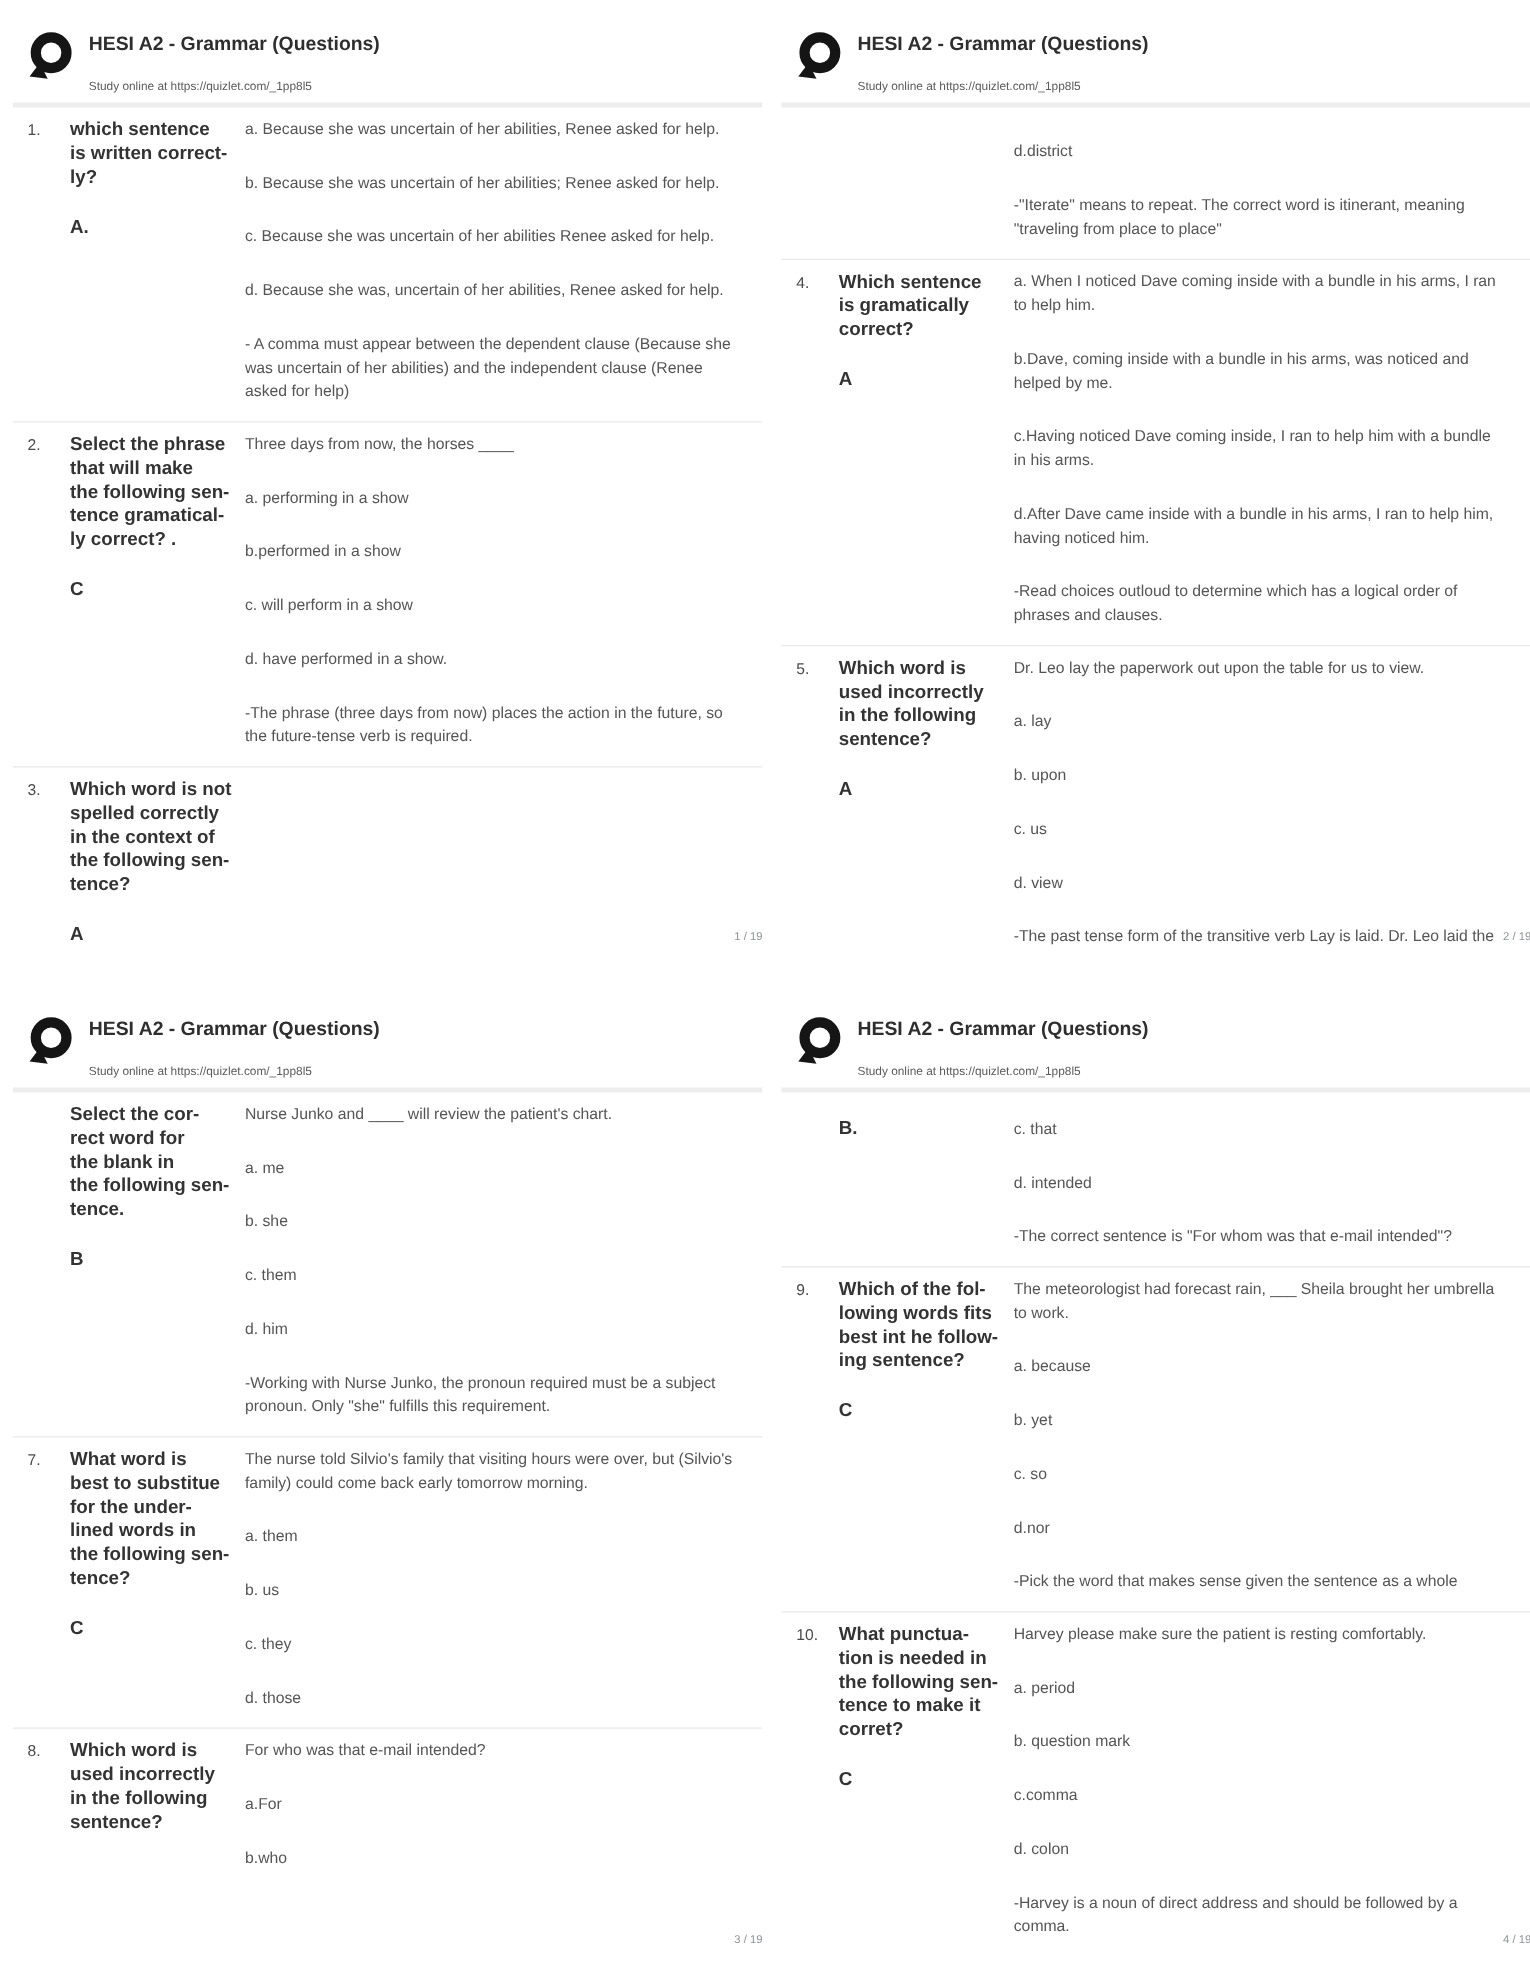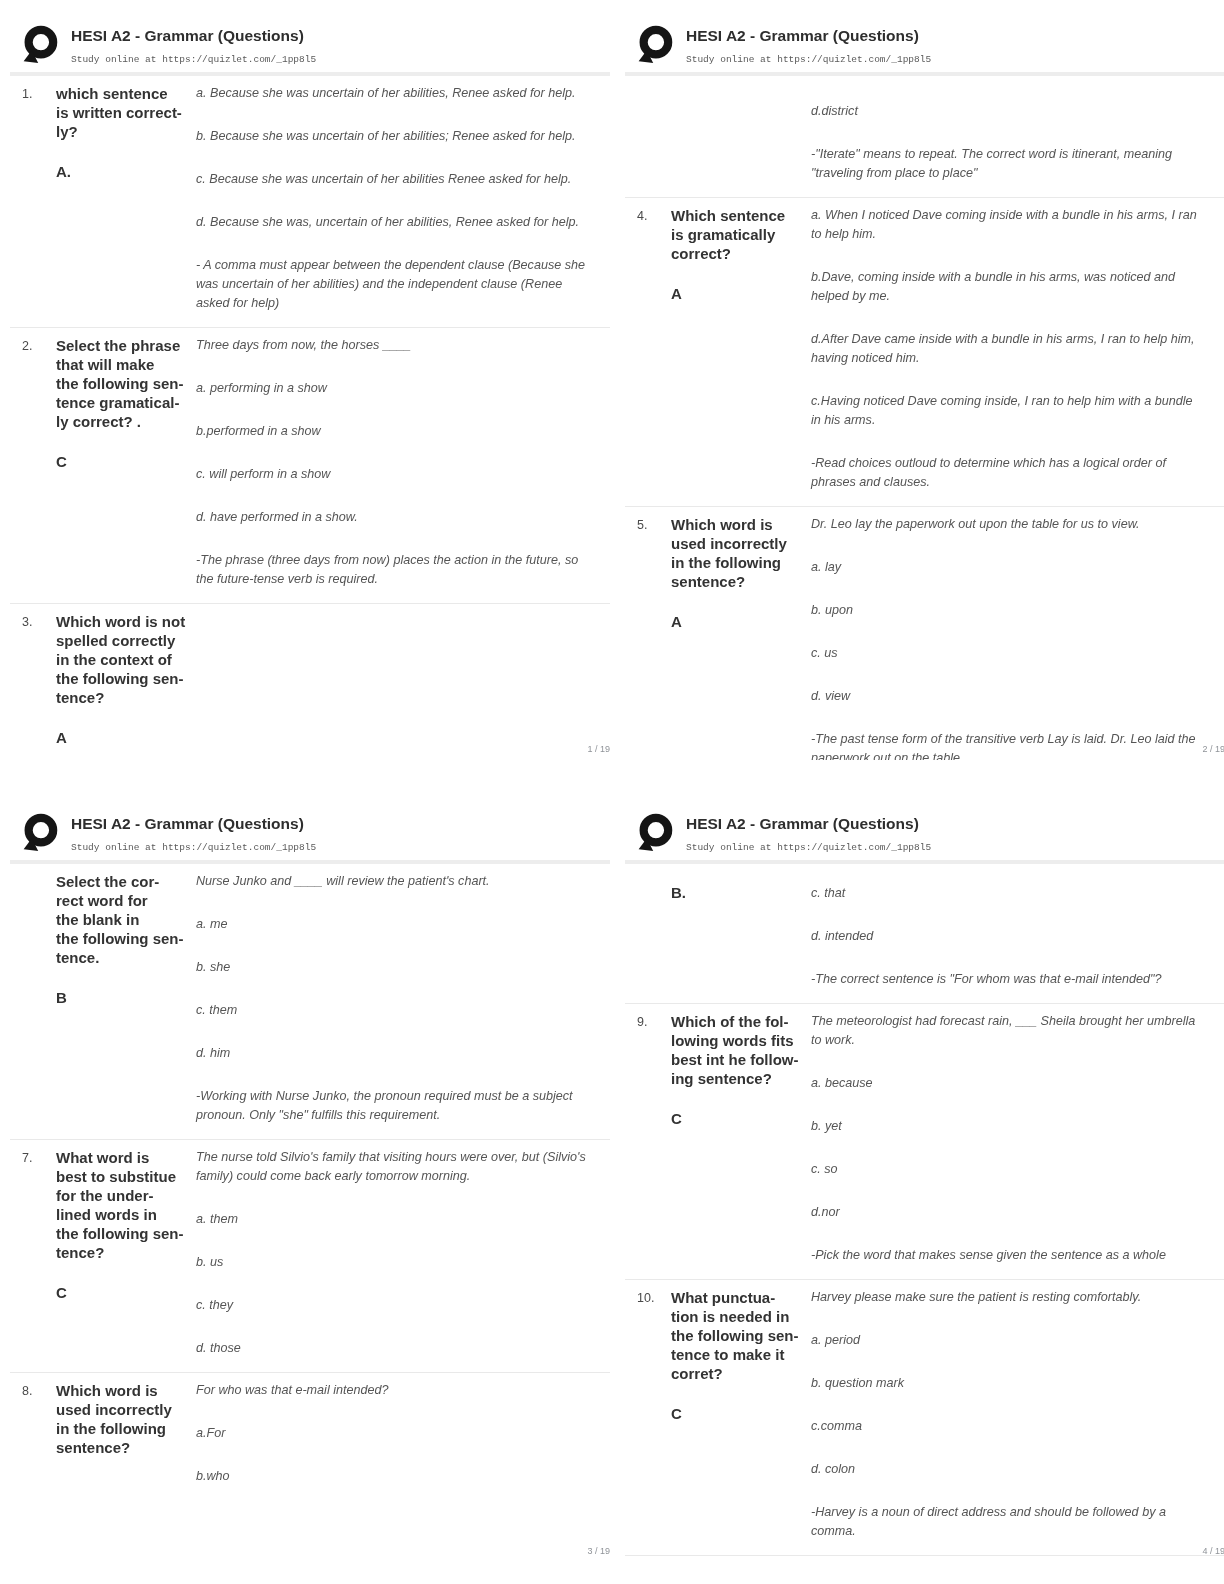--- a/index.html
+++ b/index.html
@@ -7,28 +7,28 @@
   .sheet{position:relative;width:1224px;height:1584px;background:#fff;overflow:hidden;}
   .page{position:absolute;width:600px;overflow:hidden;background:#fff;}
   #p1{left:10px;top:18px;height:742px;}
   #p2{left:625px;top:18px;height:742px;}
   #p3{left:10px;top:806px;height:756px;}
   #p4{left:625px;top:806px;height:756px;}
   .hdr{display:flex;align-items:flex-start;gap:11px;padding:6px 0 7px 10px;border-bottom:4px solid #ededed;}
   .logo{width:40px;height:40px;flex:0 0 auto;}
   .logo svg{width:40px;height:40px;display:block;}
   .ttl{font-weight:bold;font-size:15.5px;color:#2e2e2e;padding-top:3px;}
-  .sub{font-size:9.5px;color:#5a5a5a;margin-top:9px;font-family:Liberation Mono, monospace;}
+  .sub{font-size:9.5px;color:#5a5a5a;margin-top:19px;}
   .rows{display:block;}
   .row{display:grid;grid-template-columns:34px 140px 1fr;padding:8px 24px 14px 12px;border-bottom:1px solid #e9e9e9;}
   .row:last-child{border-bottom:none;}
   .qnum{font-size:12.5px;color:#4a4a4a;padding-top:3px;}
   .qtext{font-weight:bold;font-size:15px;line-height:19px;color:#333;white-space:pre-line;padding-right:8px;}
   .aletter{font-weight:bold;font-size:15px;color:#333;margin-top:22px;min-height:1px;}
-  .ccell{font-size:12.6px;line-height:19px;color:#555;font-style:italic;}
+  .ccell{font-size:12.6px;line-height:19px;color:#555;}
   .ccell p{margin:0 0 24px 0;}
   .ccell p:last-child{margin-bottom:0;}
   .row.continuation{padding-top:26px;}
   .row.no-question{padding-top:20px;}
   .row.no-question .aletter{margin-top:0;}
   .row.stub{padding-top:10px;padding-bottom:10px;}
   .ftr{position:absolute;bottom:6px;left:0;right:0;text-align:right;font-size:9px;color:#8f9398;}
 </style>
 </head>
 <body>
@@ -128,22 +128,22 @@
     <div class="qnum">4.</div>
     <div class="qcell">
       <div class="qtext">Which sentence
 is gramatically
 correct?</div>
       <div class="aletter">A</div>
     </div>
     <div class="ccell">
             <p>a. When I noticed Dave coming inside with a bundle in his arms, I ran to help him.</p>
             <p>b.Dave, coming inside with a bundle in his arms, was noticed and helped by me.</p>
+            <p>c.Having noticed Dave coming inside, I ran to help him with a bundle in his arms.</p>
             <p>d.After Dave came inside with a bundle in his arms, I ran to help him, having noticed him.</p>
-            <p>c.Having noticed Dave coming inside, I ran to help him with a bundle in his arms.</p>
             <p>-Read choices outloud to determine which has a logical order of phrases and clauses.</p>
           </div>
   </div>
         <div class="row">
     <div class="qnum">5.</div>
     <div class="qcell">
       <div class="qtext">Which word is
 used incorrectly
 in the following
 sentence?</div>

